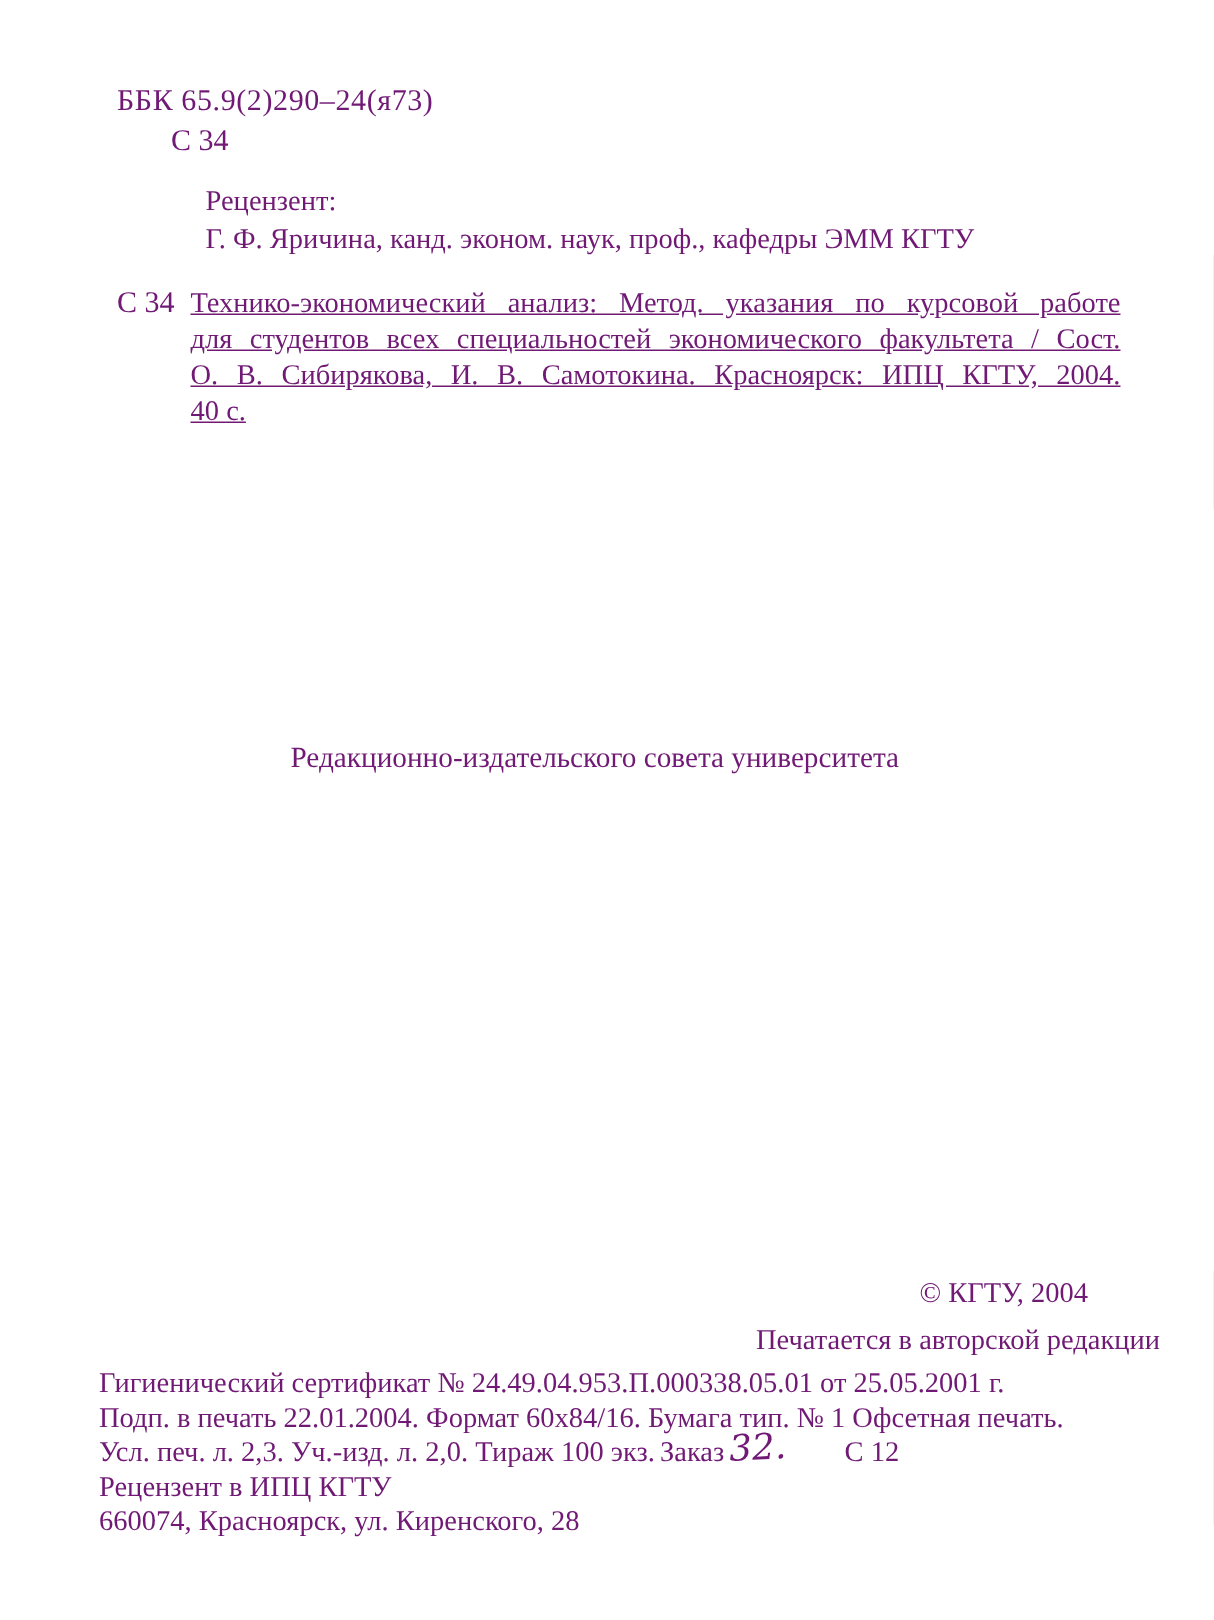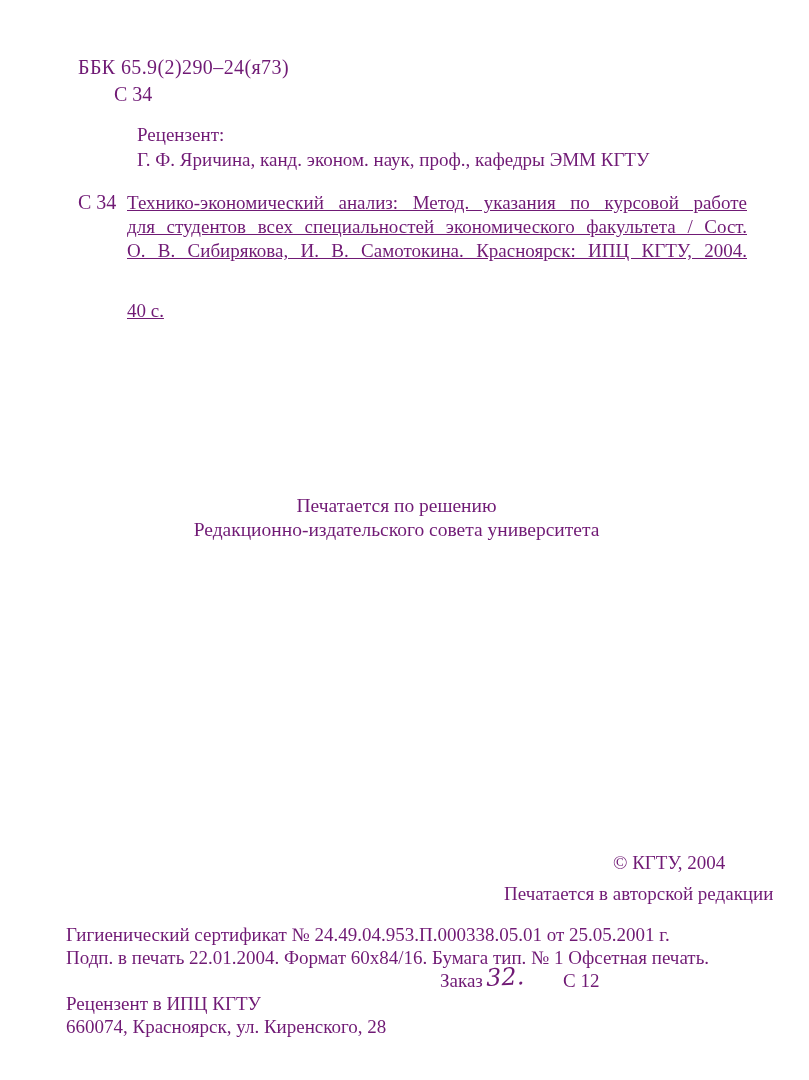--- a/index.html
+++ b/index.html
@@ -54,21 +54,20 @@
     text-decoration: underline;
   }
   .entry-line {
     line-height: 24px;
     text-align: justify;
     text-align-last: justify;
   }
   .entry-line.last {
     text-align: right;
     text-align-last: left;
-    margin-top: 36px;
   }
 
   .resolution-note {
     left: 0; top: 494px;
     width: 793px;
     text-align: center;
     font-size: 19.5px;
     line-height: 24px;
   }
 
@@ -81,21 +80,20 @@
     left: 472px; top: 883px;
     font-size: 19px;
     white-space: nowrap;
     margin-left: 32px;
   }
 
   .imprint {
     left: 66px; top: 911px;
     width: 700px;
     font-size: 19px;
-    margin-top: 12px;
   }
   .imprint-line {
     position: relative;
     line-height: 23px;
     height: 23px;
     white-space: nowrap;
   }
   .order-label  { position: absolute; left: 374px; top: 0; }
   .order-number {
     position: absolute; left: 420px; top: -3px;
@@ -120,32 +118,32 @@
   <div class="abs entry-index">С 34</div>
 
   <div class="abs entry-text">
     <div class="entry-line">Технико-экономический анализ: Метод. указания по курсовой работе</div>
     <div class="entry-line">для студентов всех специальностей экономического факультета / Сост.</div>
     <div class="entry-line">О. В. Сибирякова, И. В. Самотокина. Красноярск: ИПЦ  КГТУ, 2004.</div>
     <div class="entry-line last">40 с.</div>
   </div>
 
   <div class="abs resolution-note">
-    <div>Печатается по решению</div>
     <div>Редакционно-издательского совета университета</div>
   </div>
 
   <div class="abs copyright">© КГТУ, 2004</div>
 
   <div class="abs edition-note">Печатается в авторской редакции</div>
 
   <div class="abs imprint">
     <div class="imprint-line">Гигиенический сертификат № 24.49.04.953.П.000338.05.01 от 25.05.2001 г.</div>
     <div class="imprint-line">Подп. в печать 22.01.2004. Формат 60х84/16. Бумага тип. № 1  Офсетная печать.</div>
     <div class="imprint-line">
+      <span>Усл. печ. л. 2,3. Уч.-изд. л. 2,0. Тираж 100 экз.</span>
       <span class="order-label">Заказ</span>
       <span class="order-number">32.</span>
       <span class="series-code">С 12</span>
     </div>
     <div class="imprint-line">Рецензент в ИПЦ  КГТУ</div>
     <div class="imprint-line">660074, Красноярск, ул. Киренского, 28</div>
   </div>
 
 </div>
 

